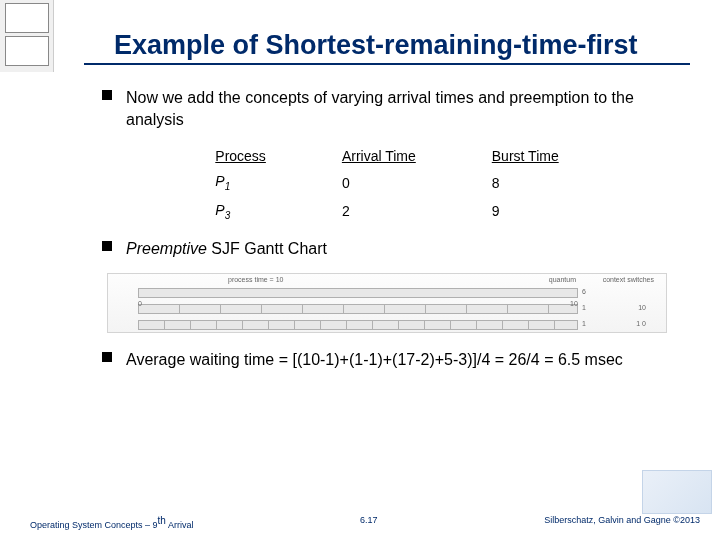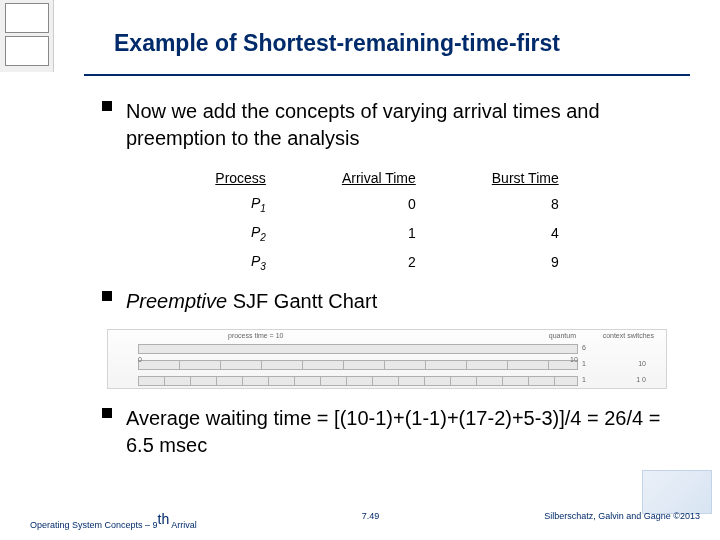--- a/index.html
+++ b/index.html
@@ -25,35 +25,35 @@
     background: #fff;
     border: 1px solid #888;
   }
   .slide {
     position: absolute;
     left: 54px; top: 0; right: 0; bottom: 0;
     padding: 30px 30px 0 30px;
   }
   h1 {
     color: #002a6a;
-    font-size: 23px;
+    font-size: 27px;
     font-weight: bold;
     margin-left: 30px;
-    margin-bottom: 17px;
+    margin-bottom: 2px;
   }
   .rule {
     height: 2px;
     background: #002a6a;
     margin-bottom: 22px;
   }
   ul.bullets { list-style: none; padding-left: 18px; }
   ul.bullets > li {
     position: relative;
     padding-left: 24px;
-    font-size: 20px;
+    font-size: 16px;
     line-height: 1.35;
     margin-bottom: 14px;
   }
   ul.bullets > li::before {
     content: "";
     position: absolute;
     left: 0; top: 3px;
     width: 10px; height: 10px;
     background: #000;
   }
@@ -61,26 +61,26 @@
     margin: 12px auto 12px auto;
     border-collapse: collapse;
     font-size: 14px;
   }
   table.ptable th {
     font-weight: normal;
     text-decoration: underline;
     padding: 4px 38px;
   }
   table.ptable td {
-    text-align: right;
+    text-align: left;
     padding: 5px 38px;
   }
   table.ptable td.proc { font-style: italic; }
   .sub { font-size: 10px; vertical-align: sub; }
-  .sup { font-size: 14px; vertical-align: super; }
+  .sup { font-size: 10px; vertical-align: super; }
   .gantt-img {
     width: 560px;
     height: 60px;
     margin: 6px auto 16px auto;
     background: linear-gradient(#fdfdfd,#f4f4f4);
     border: 1px solid #d4d4d4;
     position: relative;
   }
   .gantt-img .bar {
     position: absolute;
@@ -135,25 +135,20 @@
         <th>Burst Time</th>
       </tr>
     </thead>
     <tbody>
       <tr>
         <td class="proc"><span>P</span><span class="sub">1</span></td>
         <td>0</td>
         <td>8</td>
       </tr>
       <tr>
-        <td class="proc"><span>P</span><span class="sub">2</span></td>
-        <td>1</td>
-        <td>4</td>
-      </tr>
-      <tr>
         <td class="proc"><span>P</span><span class="sub">3</span></td>
         <td>2</td>
         <td>9</td>
       </tr>
     </tbody>
   </table>
 
   <ul class="bullets">
     <li>
       <em class="i">Preemptive</em><span> SJF Gantt Chart</span>
@@ -181,15 +176,15 @@
   </ul>
 
 </div>
 
 <div class="footer-right-deco"></div>
 
 <div class="footer">
   <span>
     <span>Operating System Concepts – 9</span><span class="sup">th</span><span> Arrival</span>
   </span>
-  <span>7.49</span>
+  <span>6.17</span>
   <span>Silberschatz, Galvin and Gagne ©2013</span>
 </div>
 
 </body></html>

